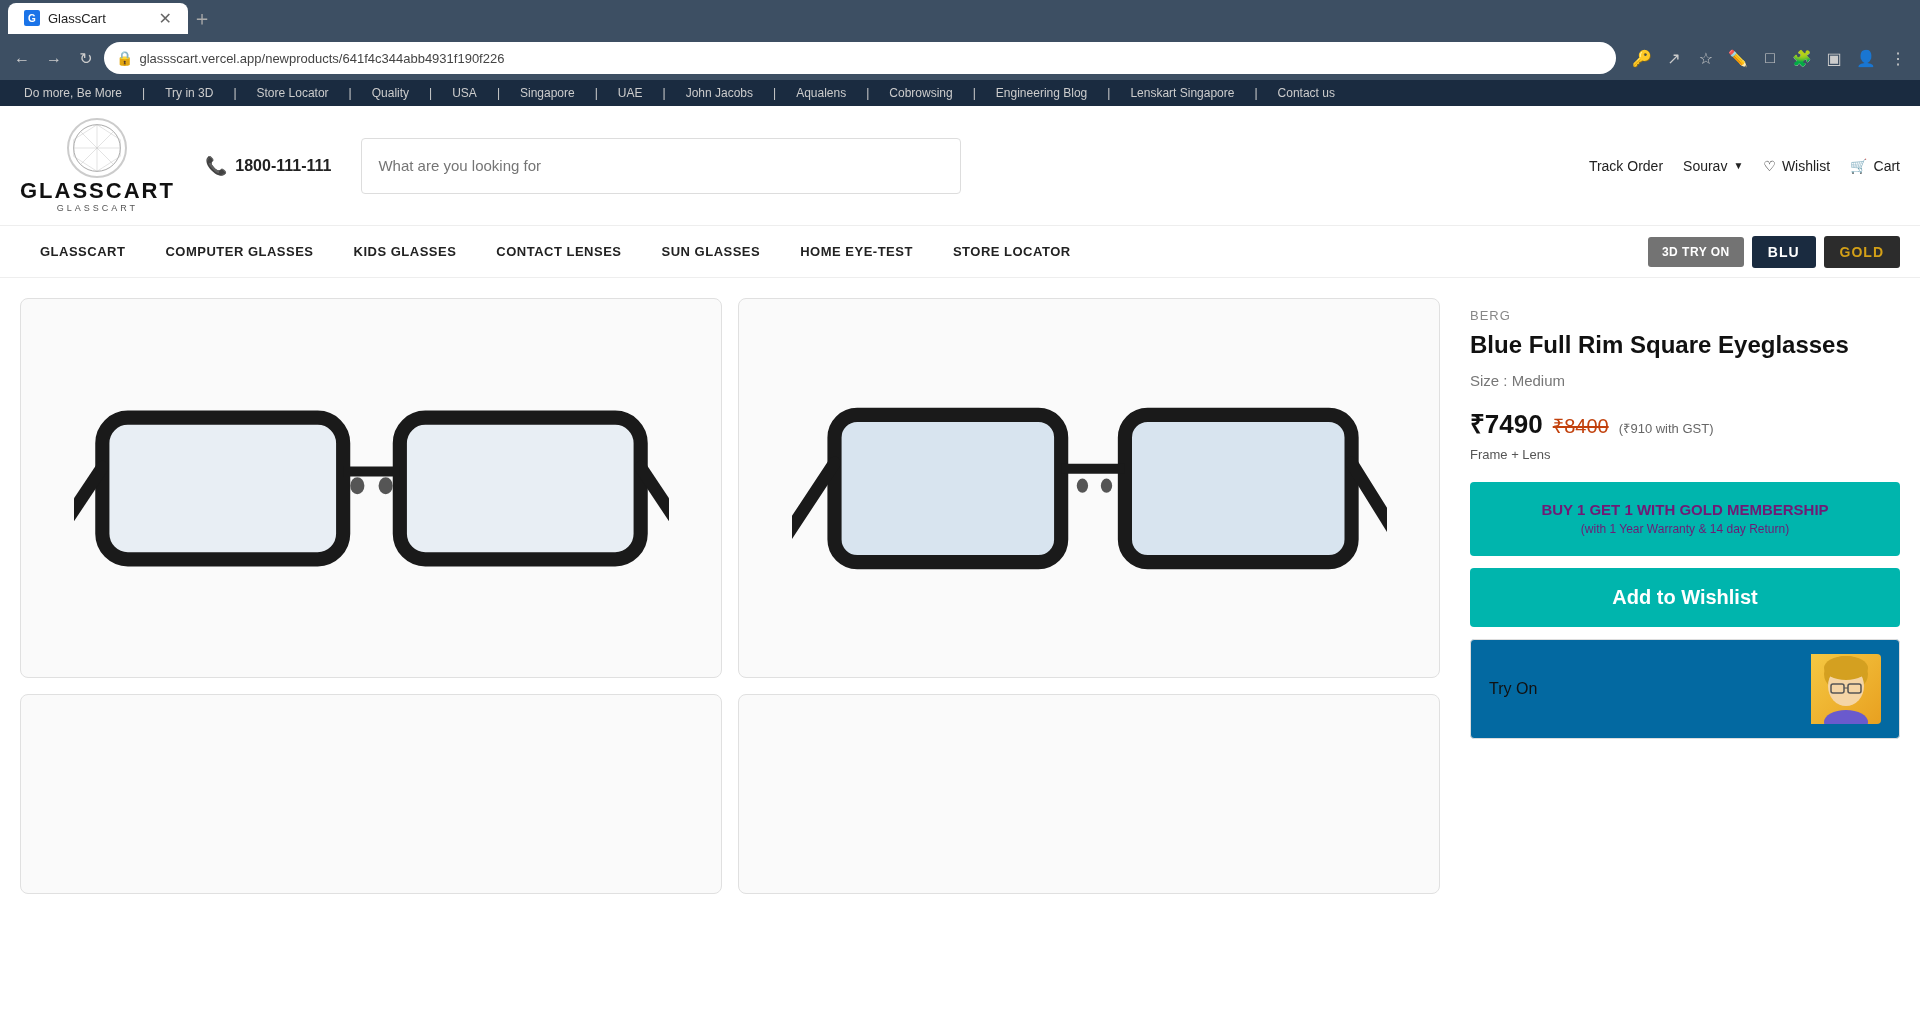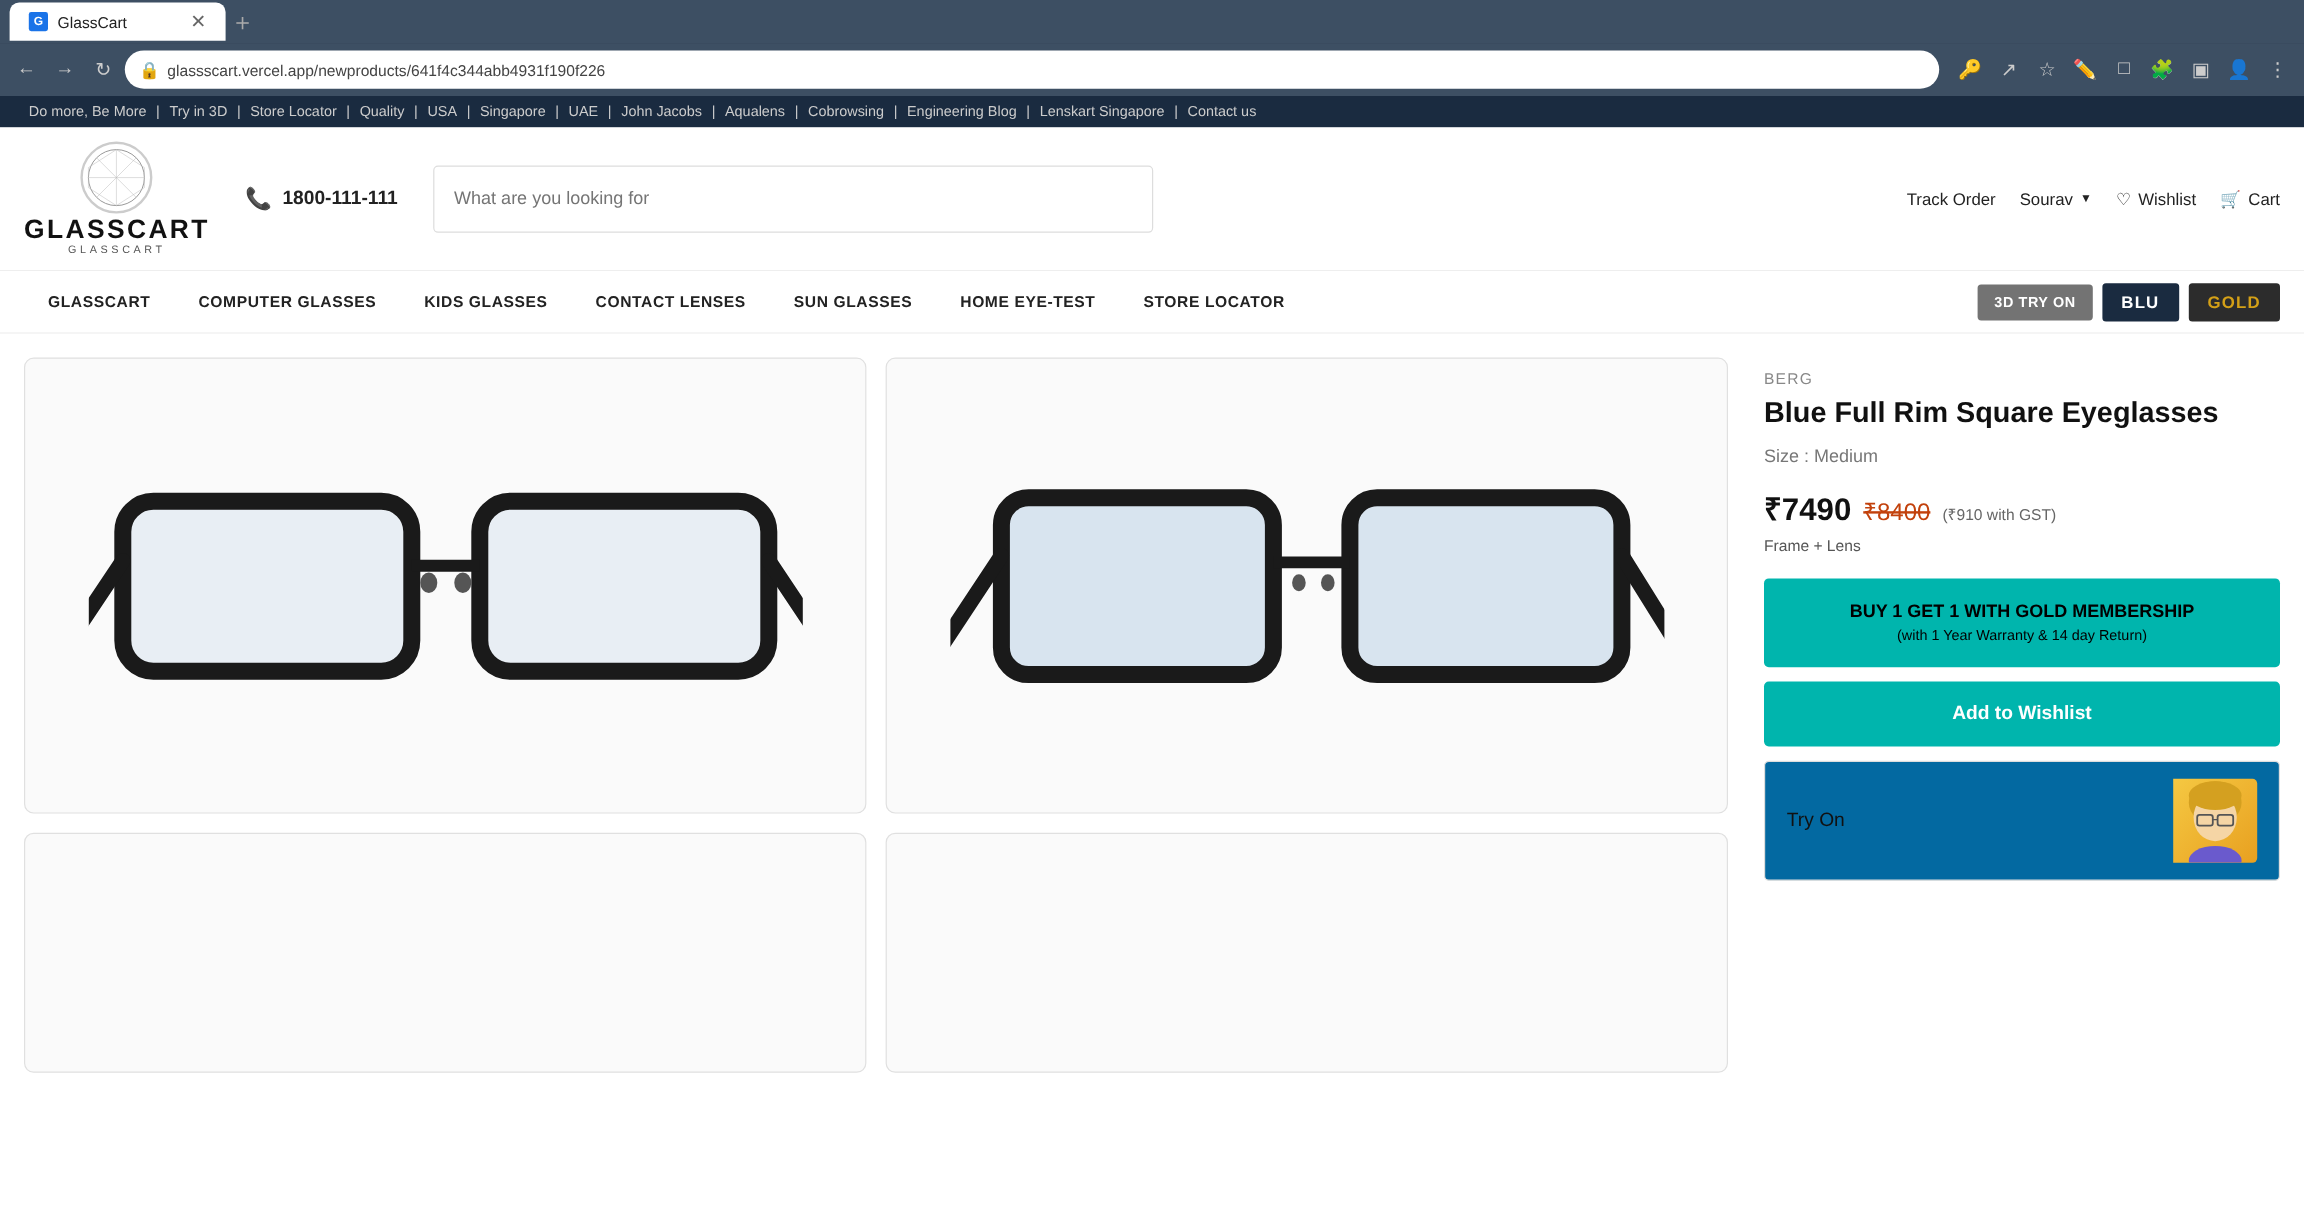--- a/index.html
+++ b/index.html
@@ -84,21 +84,21 @@
       margin-left: 8px;
     }
 
     
     .info-bar {
       background: #1a2b40;
       color: #ccc;
       font-size: 12px;
       padding: 6px 20px;
       display: flex;
-      gap: 2px;
+      gap: 14px;
       align-items: center;
     }
     .info-bar a {
       color: #ccc;
       text-decoration: none;
       margin: 0 4px;
     }
     .info-bar span { margin: 0 2px; }
 
     
@@ -317,21 +317,21 @@
       font-size: 13px;
       color: #666;
     }
     .price-type {
       font-size: 13px;
       color: #555;
       margin-bottom: 20px;
     }
     .btn-gold-member {
       background: #00b5ad;
-      color: #000000;
+      color: #701a75;
       border: none;
       width: 100%;
       padding: 18px;
       font-size: 15px;
       font-weight: bold;
       border-radius: 4px;
       cursor: pointer;
       margin-bottom: 12px;
       line-height: 1.3;
       text-align: center;
@@ -341,21 +341,21 @@
       font-weight: normal;
       display: block;
       margin-top: 3px;
     }
     .btn-wishlist {
       background: #00b5ad;
       color: #fff;
       border: none;
       width: 100%;
       padding: 18px;
-      font-size: 16px;
+      font-size: 20px;
       font-weight: bold;
       border-radius: 4px;
       cursor: pointer;
       margin-bottom: 12px;
     }
     .btn-try-on {
       background: #0369a1;
       color: #111;
       border: 1px solid #ddd;
       width: 100%;

